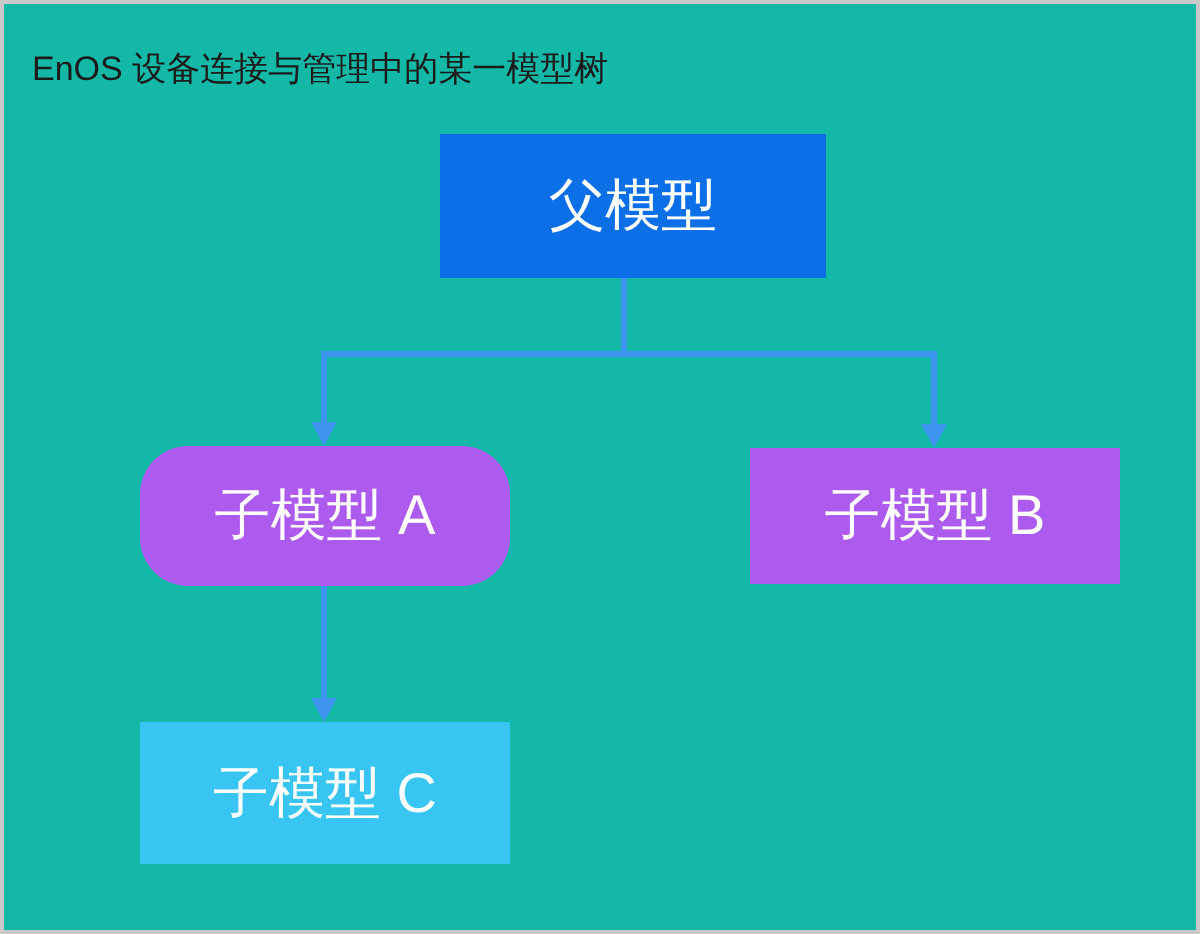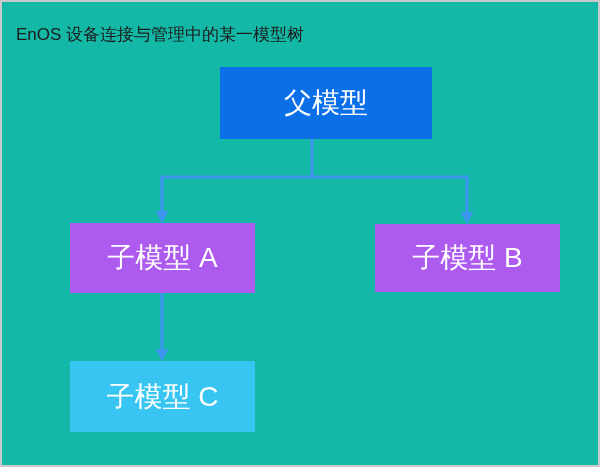--- a/index.html
+++ b/index.html
@@ -31,21 +31,21 @@
     position: absolute;
     display: flex;
     align-items: center;
     justify-content: center;
     color: var(--node-text-color, #ffffff);
     font-size: 28px;
     line-height: 1;
     white-space: nowrap;
     box-sizing: border-box;
   }
-  .node-parent  { left: 218px; top: 65px;  width: 212px; height: 72px; }
+  .node-parent  { left: 218px; top: 65px;  width: 193px; height: 72px; }
   .node-child-a { left: 68px;  top: 221px; width: 185px; height: 70px; }
   .node-child-b { left: 373px; top: 222px; width: 185px; height: 68px; }
   .node-child-c { left: 68px;  top: 359px; width: 185px; height: 71px; }
   .connector-layer {
     position: absolute;
     left: 0;
     top: 0;
     width: 600px;
     height: 467px;
     pointer-events: none;
@@ -71,21 +71,21 @@
     <polygon points="458.5,210 471.5,210 465,222" fill="#3d95f0"></polygon>
 
     <line x1="160" y1="291" x2="160" y2="349" stroke-width="3" stroke="#3d95f0"></line>
     <polygon points="153.5,347 166.5,347 160,359" fill="#3d95f0"></polygon>
   </svg>
 
   <div class="node node-parent" style="background-color: rgb(11, 111, 232);">
     <span>父模型</span>
   </div>
 
-  <div class="node node-child-a" style="background-color: rgb(173, 90, 238);">
+  <div class="node node-child-a" style="background-color: rgb(173, 90, 238); border-radius: 24px;">
     <span>子模型 A</span>
   </div>
 
   <div class="node node-child-c" style="background-color: rgb(56, 197, 241);">
     <span>子模型 C</span>
   </div>
 
   <div class="node node-child-b" style="background-color: rgb(173, 90, 238);">
     <span>子模型 B</span>
   </div>

